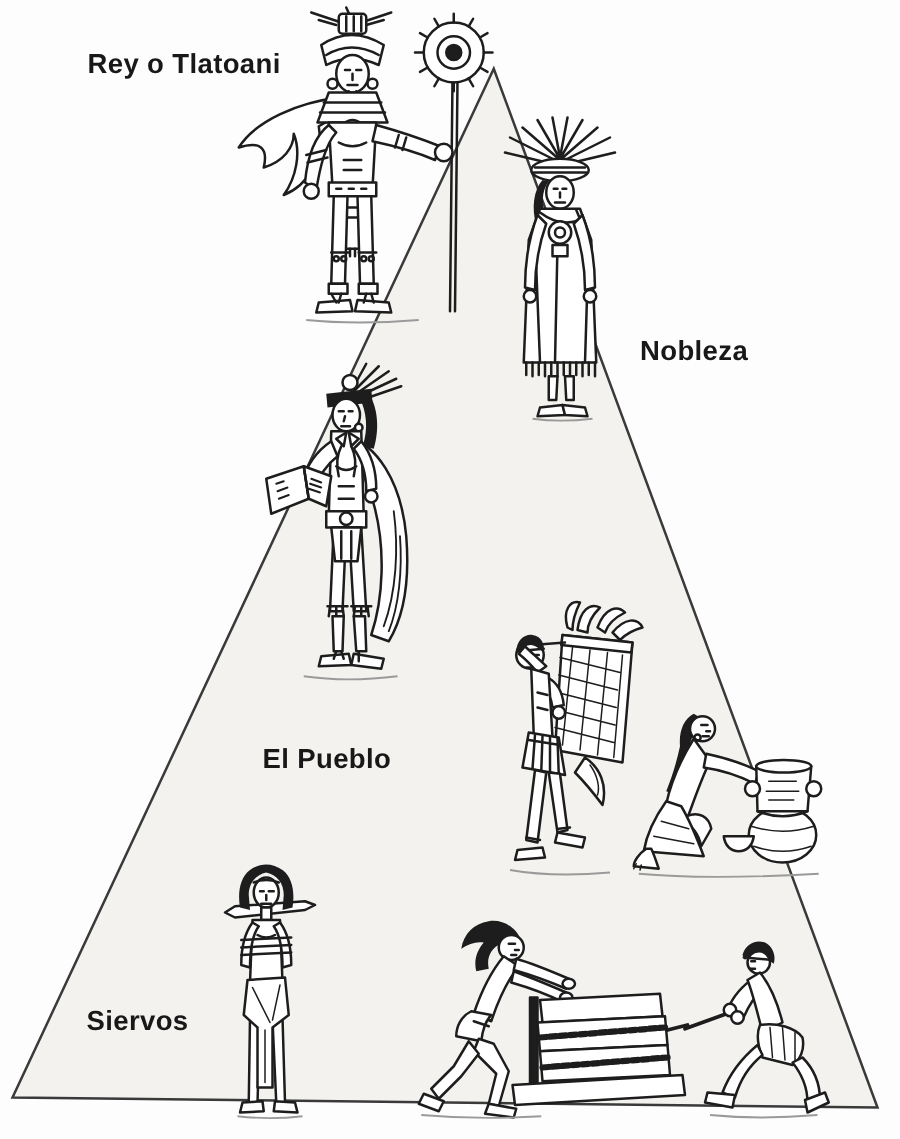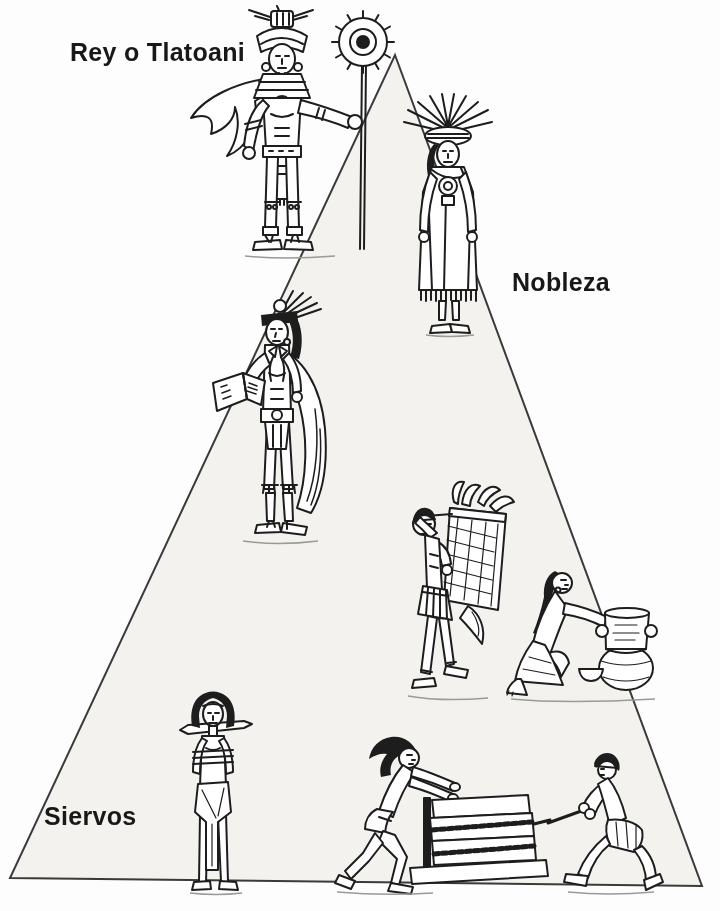--- a/index.html
+++ b/index.html
@@ -2,24 +2,24 @@
 <html><head>
 <meta charset="utf-8">
 <style>
   html,body{margin:0;padding:0;background:#ffffff;}
   .stage{
     position:relative;width:720px;height:911px;background:#fdfdfd;overflow:hidden;
     font-family:"Liberation Sans",sans-serif;
   }
   .stage svg{position:absolute;overflow:visible;}
   .lvl-label{
-    position:absolute;color:#181818;font-weight:bold;font-size:25px;
+    position:absolute;color:#181818;font-weight:bold;font-size:22px;
     letter-spacing:0.3px;white-space:nowrap;
   }
-  .lvl-label.two-line{white-space:normal;text-align:left;line-height:35px;width:132px;}
+  .lvl-label.two-line{white-space:normal;text-align:center;line-height:35px;width:132px;}
   .ink{stroke:#1d1d1d;stroke-width:2;fill:none;stroke-linecap:round;stroke-linejoin:round;}
   .ground{stroke:#9a9a9a;stroke-width:1.5;fill:none;}
 </style>
 </head>
 <body>
 
 <div class="stage">
 
   <svg style="left:0;top:0" width="720" height="911" viewBox="0 0 720 911">
     <polygon points="395,55 702,886 10,878" fill="#f3f2ef" stroke="#3a3a3a" stroke-width="2"></polygon>
@@ -284,17 +284,18 @@
       <path d="M62,96 C52,104 44,116 40,130 L30,126 C36,110 46,98 58,88 Z" fill="#fff"></path>
       <path d="M18,126 L40,128 L38,138 L16,134 Z" fill="#fff"></path>
       <path d="M86,102 C94,112 98,124 98,134 L108,132 C108,118 102,106 94,98 Z" fill="#fff"></path>
       <path d="M96,132 L112,126 L115,134 L98,142 Z" fill="#fff"></path>
     </g>
     <path class="ground" d="M20,144 Q60,148 106,144"></path>
   </svg>
 
   <div class="lvl-label" style="left:70px;top:38px">Rey o Tlatoani</div>
   <div class="lvl-label" style="left:512px;top:268px">Nobleza</div>
+  <div class="lvl-label" style="left:210px;top:594px">El Pueblo</div>
   <div class="lvl-label two-line" style="left:44px;top:799px">
     <span>Siervos</span><br>
   </div>
 
 </div>
 
 </body></html>

